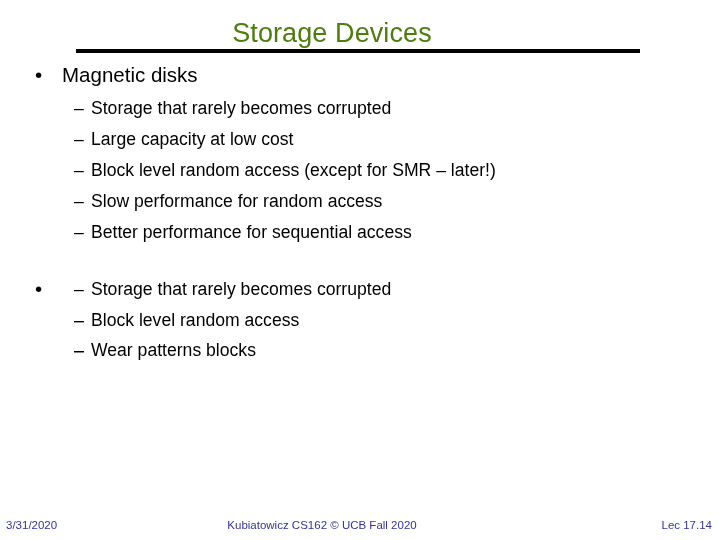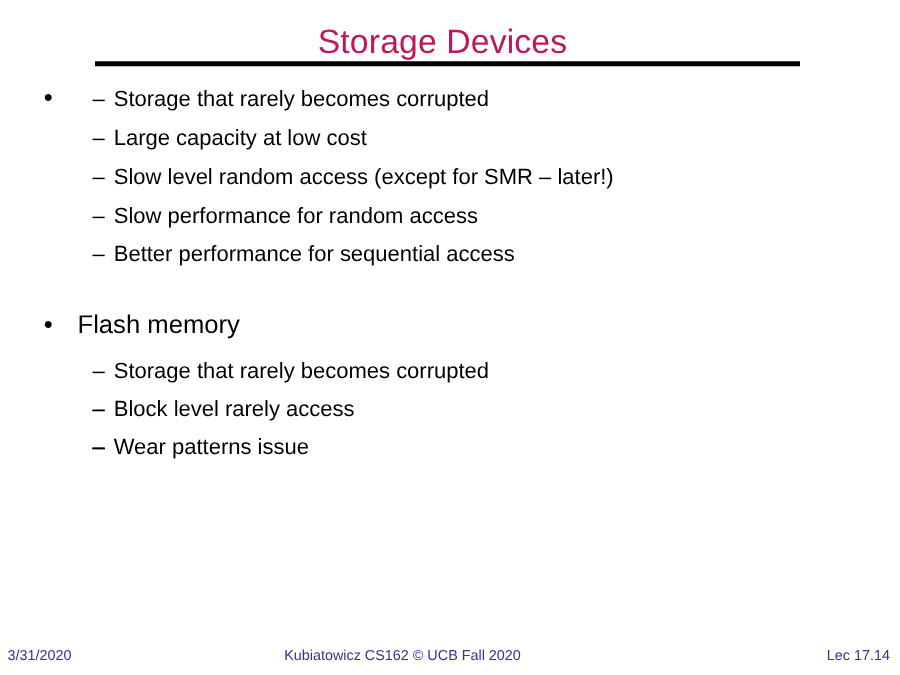--- a/index.html
+++ b/index.html
@@ -25,23 +25,22 @@
   
   .slide-title {
     position: absolute;
     top: 17px;
     left: 0;
     width: 664px;
     text-align: center;
     font-size: 27px;
     line-height: 32px;
     font-weight: normal;
-    color: #be185d;
+    color: #4d7c0f;
     letter-spacing: 0.1px;
-    margin-left: 22px;
   }
 
   .title-rule {
     position: absolute;
     top: 49px;
     left: 76px;
     width: 564px;
     height: 4px;
     background: #000000;
   }
@@ -143,71 +142,71 @@
 
   <div class="slide-title">Storage Devices</div>
 
   <div class="title-rule"></div>
 
   <div class="body-area">
 
     <div class="bullet-group group-magnetic">
       <div class="l1">
         <span class="dot">•</span>
+        <span>Magnetic disks</span>
       </div>
       <div class="l2-list">
         <div class="l2">
           <span class="dash">–</span>
           <span>Storage that rarely becomes corrupted</span>
         </div>
         <div class="l2">
           <span class="dash">–</span>
           <span>Large capacity at low cost</span>
         </div>
         <div class="l2">
           <span class="dash">–</span>
-          <span>Slow level random access (except for SMR – later!)</span>
+          <span>Block level random access (except for SMR – later!)</span>
         </div>
         <div class="l2">
           <span class="dash">–</span>
           <span>Slow performance for random access</span>
         </div>
         <div class="l2">
           <span class="dash">–</span>
           <span>Better performance for sequential access</span>
         </div>
       </div>
     </div>
 
     <div class="bullet-group group-flash">
       <div class="l1">
         <span class="dot">•</span>
-        <span>Flash memory</span>
       </div>
       <div class="l2-list">
         <div class="l2">
           <span class="dash">–</span>
           <span>Storage that rarely becomes corrupted</span>
         </div>
         <div class="l2">
           <span class="dash">–</span>
         </div>
         <div class="l2">
           <span class="dash">–</span>
-          <span>Block level rarely access</span>
-        </div>
-        <div class="l2">
-          <span class="dash">–</span>
-        </div>
-        <div class="l2">
-          <span class="dash">–</span>
-        </div>
-        <div class="l2">
-          <span class="dash">–</span>
-          <span>Wear patterns issue</span>
+          <span>Block level random access</span>
+        </div>
+        <div class="l2">
+          <span class="dash">–</span>
+        </div>
+        <div class="l2">
+          <span class="dash">–</span>
+        </div>
+        <div class="l2">
+          <span class="dash">–</span>
+          <span>Wear patterns blocks</span>
         </div>
       </div>
     </div>
 
   </div>
 
   <div class="footer">
     <span class="f-left">3/31/2020</span>
     <span class="f-center">Kubiatowicz CS162 © UCB Fall 2020</span>
     <span class="f-right">Lec 17.14</span>

